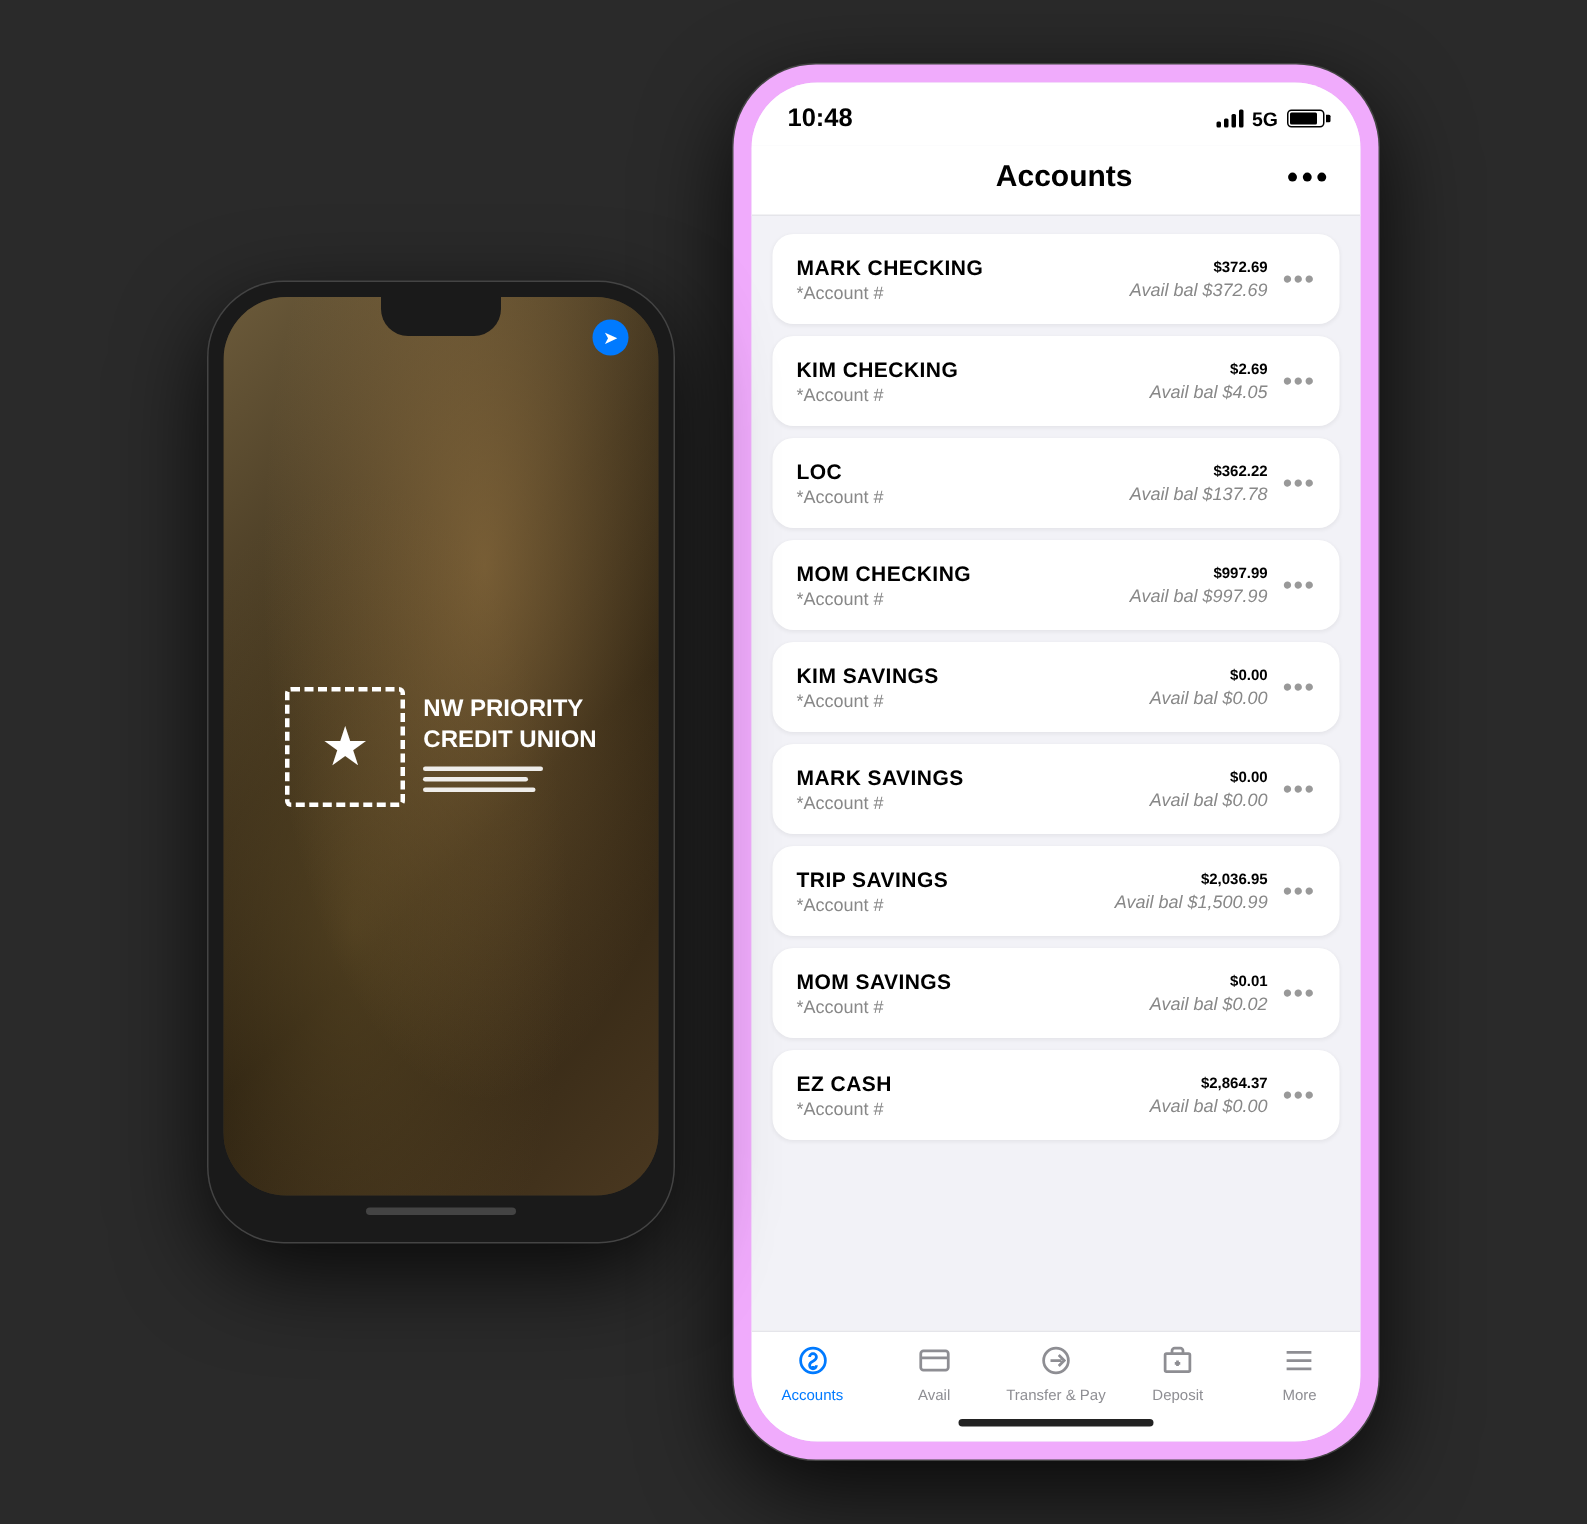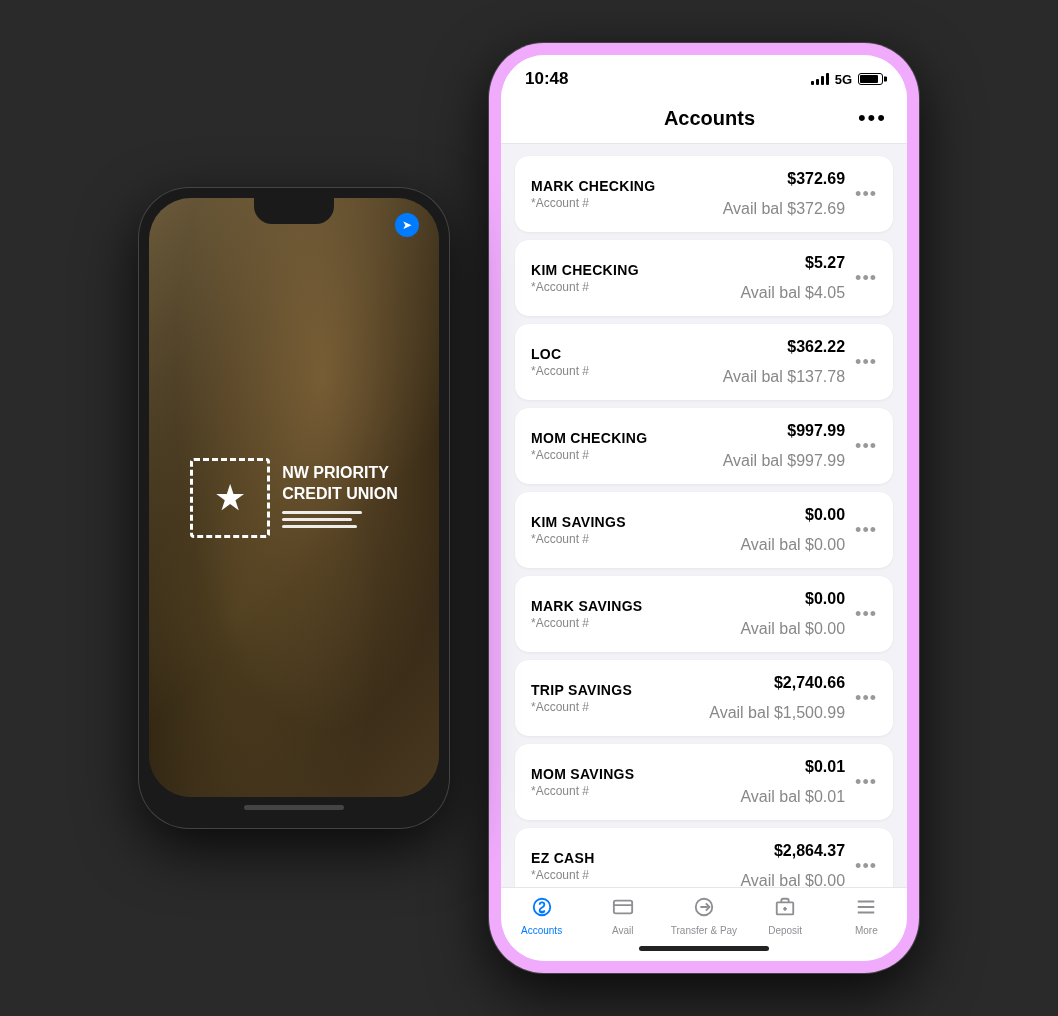--- a/index.html
+++ b/index.html
@@ -254,28 +254,29 @@
     .account-number {
       font-size: 12px;
       color: #888;
       margin-top: 2px;
     }
     .account-balance-section {
       text-align: right;
       flex-shrink: 0;
     }
     .account-balance {
-      font-size: 16px;
+      font-size: 10px;
       font-weight: 600;
       color: #000;
     }
     .account-avail {
-      font-size: 16px;
+      font-size: 12px;
       color: #888;
-      margin-top: 12px;
+      margin-top: 2px;
+      font-style: italic;
     }
     .account-dots {
       color: #999;
       font-size: 18px;
       margin-left: 10px;
       cursor: pointer;
       letter-spacing: 1px;
     }
     .tab-bar {
       background: white;
@@ -384,21 +385,21 @@
       <div class="account-avail">Avail bal $372.69</div>
     </div>
     <div class="account-dots">•••</div>
   </div>
         <div class="account-card">
     <div class="account-info">
       <div class="account-name">KIM CHECKING</div>
       <div class="account-number">*Account #</div>
     </div>
     <div class="account-balance-section">
-      <div class="account-balance">$5.27</div>
+      <div class="account-balance">$2.69</div>
       <div class="account-avail">Avail bal $4.05</div>
     </div>
     <div class="account-dots">•••</div>
   </div>
         <div class="account-card">
     <div class="account-info">
       <div class="account-name">LOC</div>
       <div class="account-number">*Account #</div>
     </div>
     <div class="account-balance-section">
@@ -439,33 +440,33 @@
       <div class="account-avail">Avail bal $0.00</div>
     </div>
     <div class="account-dots">•••</div>
   </div>
         <div class="account-card">
     <div class="account-info">
       <div class="account-name">TRIP SAVINGS</div>
       <div class="account-number">*Account #</div>
     </div>
     <div class="account-balance-section">
-      <div class="account-balance">$2,740.66</div>
+      <div class="account-balance">$2,036.95</div>
       <div class="account-avail">Avail bal $1,500.99</div>
     </div>
     <div class="account-dots">•••</div>
   </div>
         <div class="account-card">
     <div class="account-info">
       <div class="account-name">MOM SAVINGS</div>
       <div class="account-number">*Account #</div>
     </div>
     <div class="account-balance-section">
       <div class="account-balance">$0.01</div>
-      <div class="account-avail">Avail bal $0.01</div>
+      <div class="account-avail">Avail bal $0.02</div>
     </div>
     <div class="account-dots">•••</div>
   </div>
         <div class="account-card">
     <div class="account-info">
       <div class="account-name">EZ Cash</div>
       <div class="account-number">*Account #</div>
     </div>
     <div class="account-balance-section">
       <div class="account-balance">$2,864.37</div>

